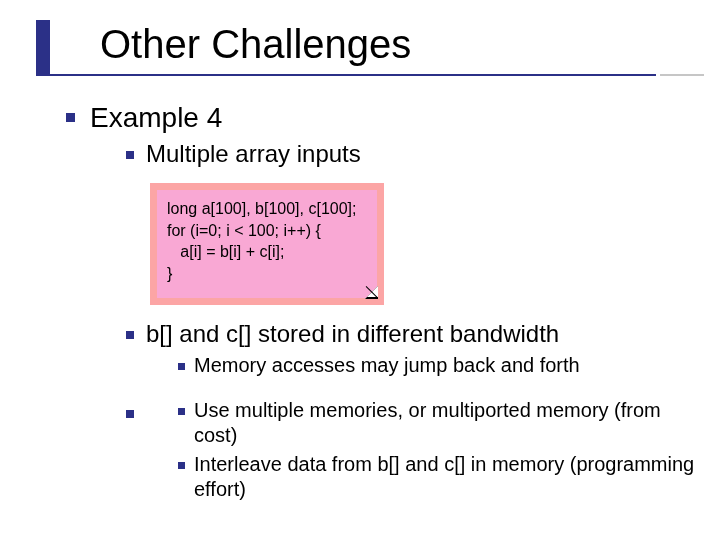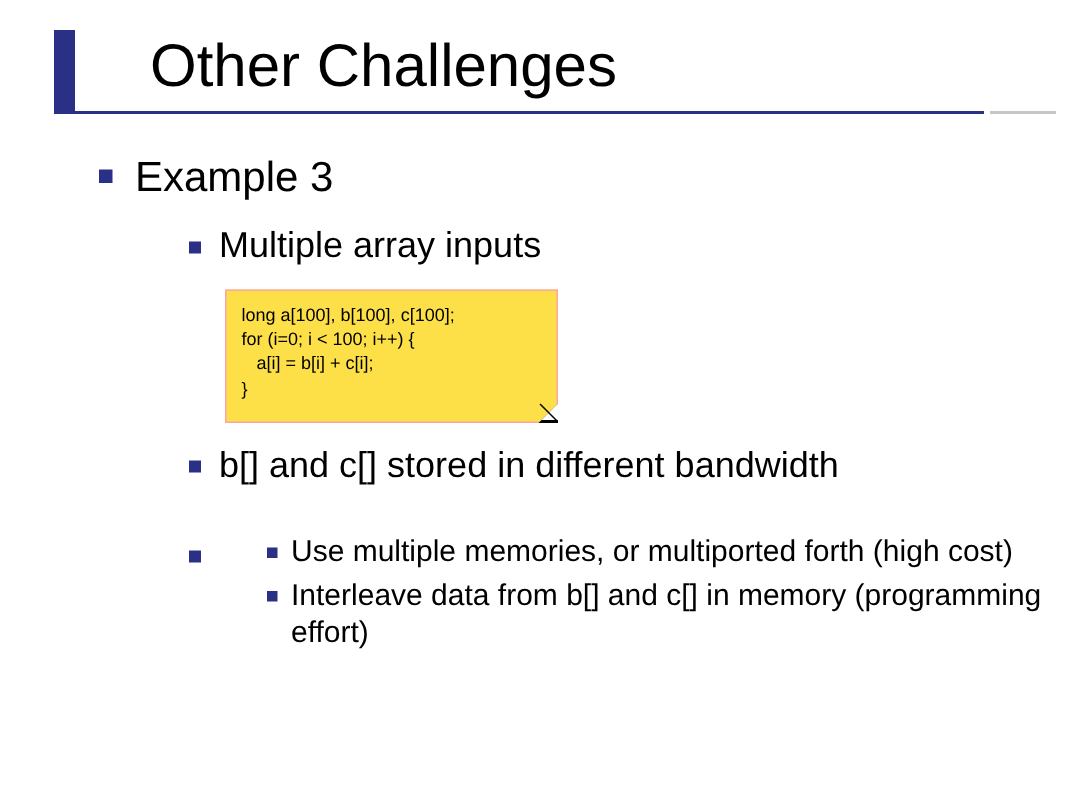--- a/index.html
+++ b/index.html
@@ -71,21 +71,21 @@
   .body li::before {
     content: "";
     position: absolute;
     left: 6px;
     top: 0.48em;
     width: 9px;
     height: 9px;
     background: #2b3087;
   }
   .body ul ul {
-    margin-top: 14px;
+    margin-top: 4px;
   }
   .body ul ul > li {
     font-size: 24px;
     padding-left: 26px;
     margin-left: 30px;
     margin-bottom: 4px;
   }
   .body ul ul > li::before {
     width: 8px;
     height: 8px;
@@ -97,25 +97,25 @@
     margin-left: 26px;
   }
   .body ul ul ul > li::before {
     width: 7px;
     height: 7px;
   }
   .code-box {
     position: relative;
     margin: 14px 0 14px 60px;
     width: 200px;
-    border: 1px solid #fca5a5;
-    background: #fde047;
+    border: 7px solid #fca5a5;
+    background: #f9a8d4;
     padding: 8px 10px 14px 10px;
     font-family: Verdana, Geneva, sans-serif;
-    font-size: 12px;
+    font-size: 16px;
     line-height: 1.35;
     white-space: pre;
   }
   .fold {
     position: absolute;
     right: -1px;
     bottom: -1px;
     width: 0;
     height: 0;
     border-left: 13px solid transparent;
@@ -159,40 +159,43 @@
 <div class="slide">
 
   <div class="accent-bar"></div>
   <div class="title">Other Challenges</div>
   <div class="underline-main"></div>
   <div class="underline-right"></div>
 
   <div class="body">
     <ul>
       <li>
-        <span>Example 3</span>
+        <span>Example 4</span>
         <ul>
           <li>Multiple array inputs</li>
         </ul>
 
         <div class="code-box"><span>long a[100], b[100], c[100];
 for (i=0; i &lt; 100; i++) {
    a[i] = b[i] + c[i];
 }</span><span class="fold"></span><span class="fold-diag"></span></div>
 
         <ul>
           <li>
             <span>b[] and c[] stored in different bandwidth</span>
+            <ul>
+              <li>Memory accesses may jump back and forth</li>
+            </ul>
           </li>
         </ul>
         <div class="sp12"></div>
         <ul>
           <li>
             <ul>
-              <li>Use multiple memories, or multiported forth (high cost)</li>
+              <li>Use multiple memories, or multiported memory (from cost)</li>
               <li>
                 <span>Interleave data from b[] and c[] in memory (programming effort)</span>
                 
               </li>
             </ul>
           </li>
         </ul>
       </li>
     </ul>
   </div>

